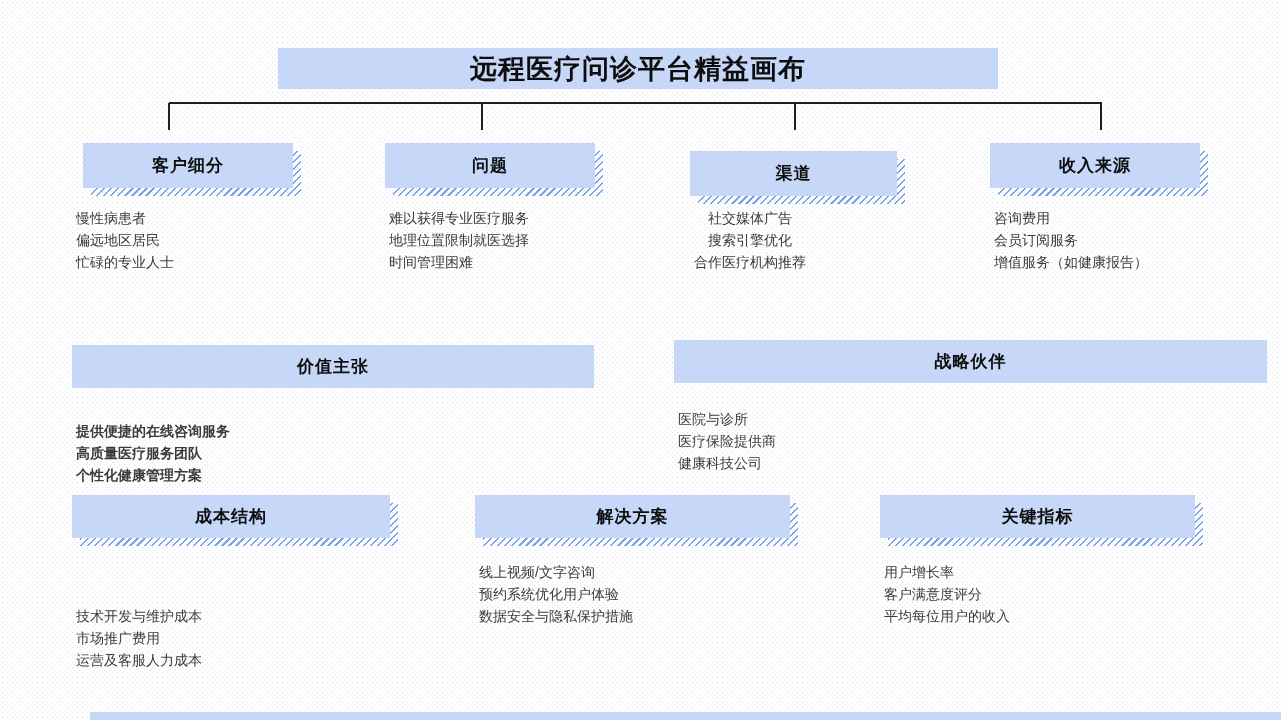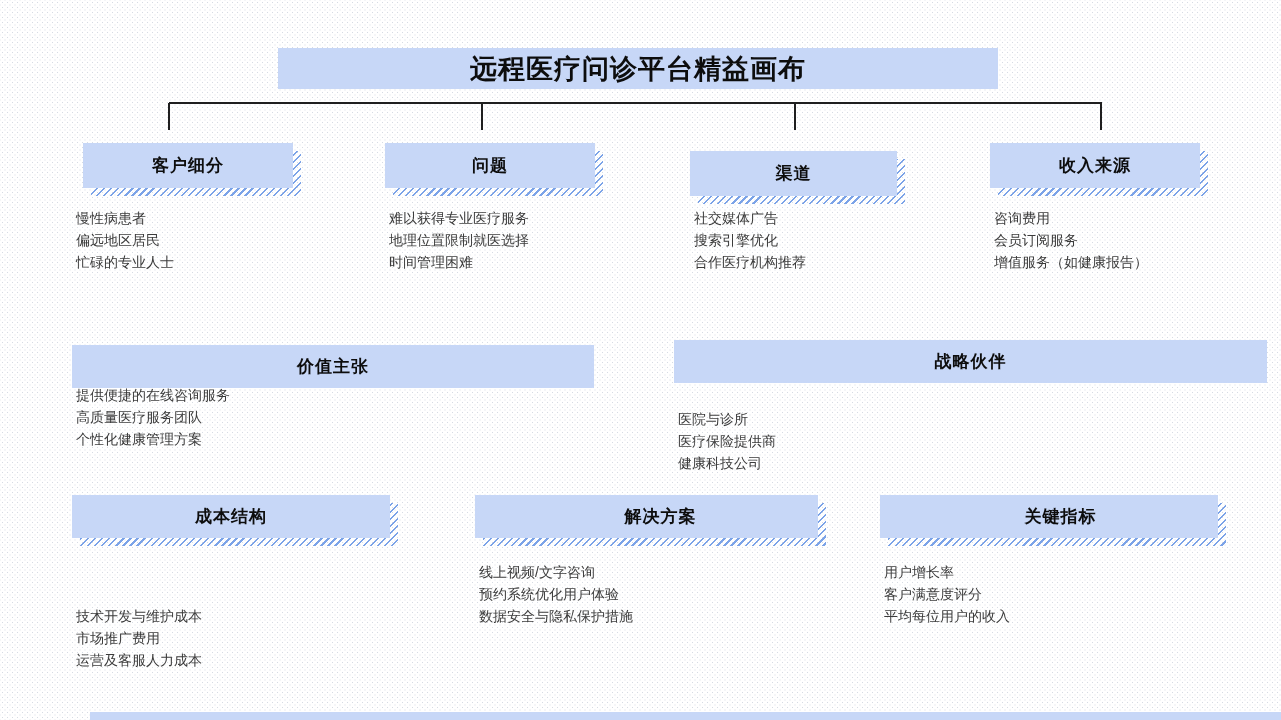--- a/index.html
+++ b/index.html
@@ -101,39 +101,39 @@
   </div>
   <div class="items" style="left:389px; top:207px;">
     <div>难以获得专业医疗服务</div>
     <div>地理位置限制就医选择</div>
     <div>时间管理困难</div>
   </div>
 
   <div class="box tall hatched" style="left:690px; top:143px; width:207px;margin-top:8px;">
     <span>渠道</span>
   </div>
-  <div class="items" style="left:694px; top:207px;">
+  <div class="items" style="left:694px; top:207px;text-align:center;">
     <div>社交媒体广告</div>
     <div>搜索引擎优化</div>
     <div>合作医疗机构推荐</div>
   </div>
 
   <div class="box tall hatched" style="left:990px; top:143px; width:210px;">
     <span>收入来源</span>
   </div>
   <div class="items" style="left:994px; top:207px;">
     <div>咨询费用</div>
     <div>会员订阅服务</div>
     <div>增值服务（如健康报告）</div>
   </div>
 
   <div class="box" style="left:72px; top:345px; width:522px;">
     <span>价值主张</span>
   </div>
-  <div class="items" style="left:76px; top:384px;">
+  <div class="items" style="left:76px; top:420px;font-weight:bold;">
     <div>提供便捷的在线咨询服务</div>
     <div>高质量医疗服务团队</div>
     <div>个性化健康管理方案</div>
   </div>
 
   <div class="box" style="left:674px; top:340px; width:593px;">
     <span>战略伙伴</span>
   </div>
   <div class="items" style="left:678px; top:408px;">
     <div>医院与诊所</div>
@@ -143,30 +143,30 @@
 
   <div class="box hatched" style="left:72px; top:495px; width:318px;">
     <span>成本结构</span>
   </div>
   <div class="items" style="left:76px; top:561px;margin-top:44px;">
     <div>技术开发与维护成本</div>
     <div>市场推广费用</div>
     <div>运营及客服人力成本</div>
   </div>
 
-  <div class="box hatched" style="left:475px; top:495px; width:315px;padding-left:28px;">
+  <div class="box hatched" style="left:475px; top:495px; width:315px;">
     <span>解决方案</span>
   </div>
   <div class="items" style="left:479px; top:561px;">
     <div>线上视频/文字咨询</div>
     <div>预约系统优化用户体验</div>
     <div>数据安全与隐私保护措施</div>
   </div>
 
-  <div class="box hatched" style="left:880px; top:495px; width:315px;padding-left:23px;">
+  <div class="box hatched" style="left:880px; top:495px; width:315px;">
     <span>关键指标</span>
   </div>
   <div class="items" style="left:884px; top:561px;">
     <div>用户增长率</div>
     <div>客户满意度评分</div>
     <div>平均每位用户的收入</div>
   </div>
 
   <div class="footer-strip"></div>
 

